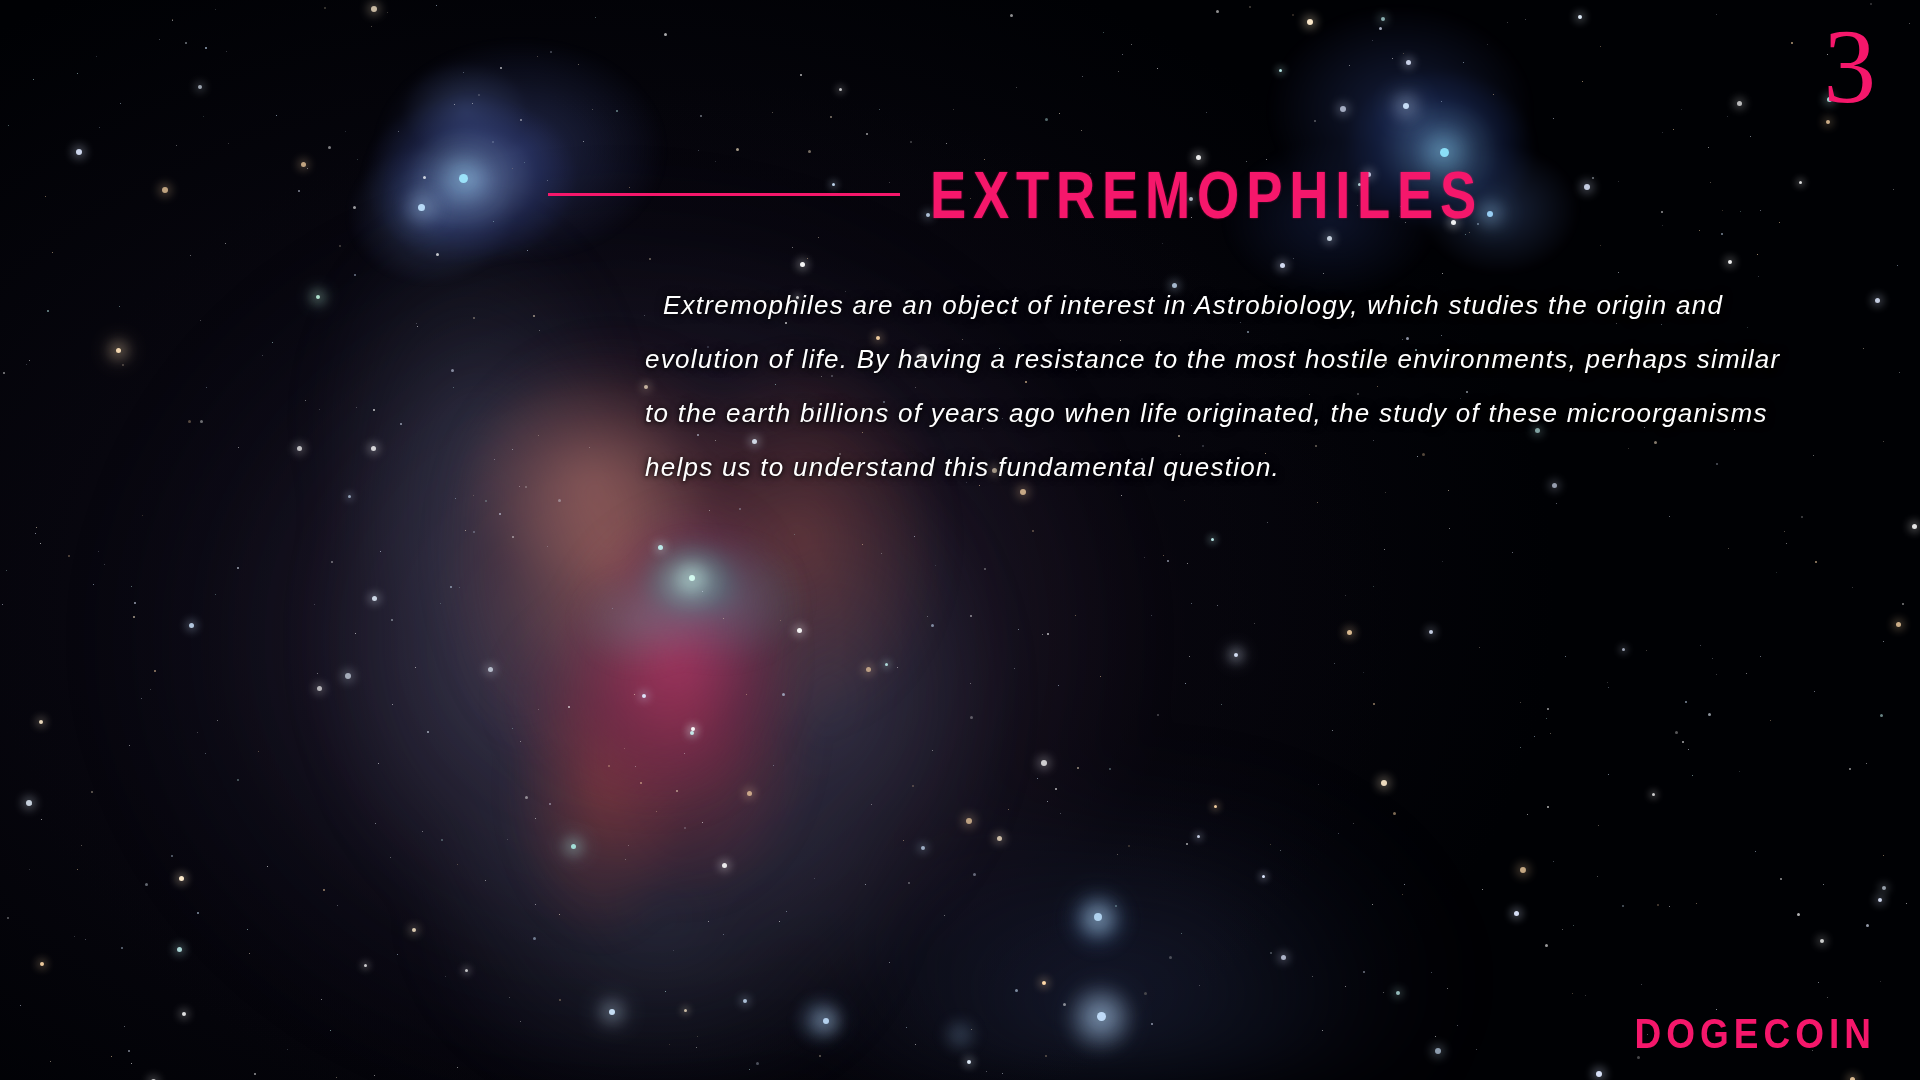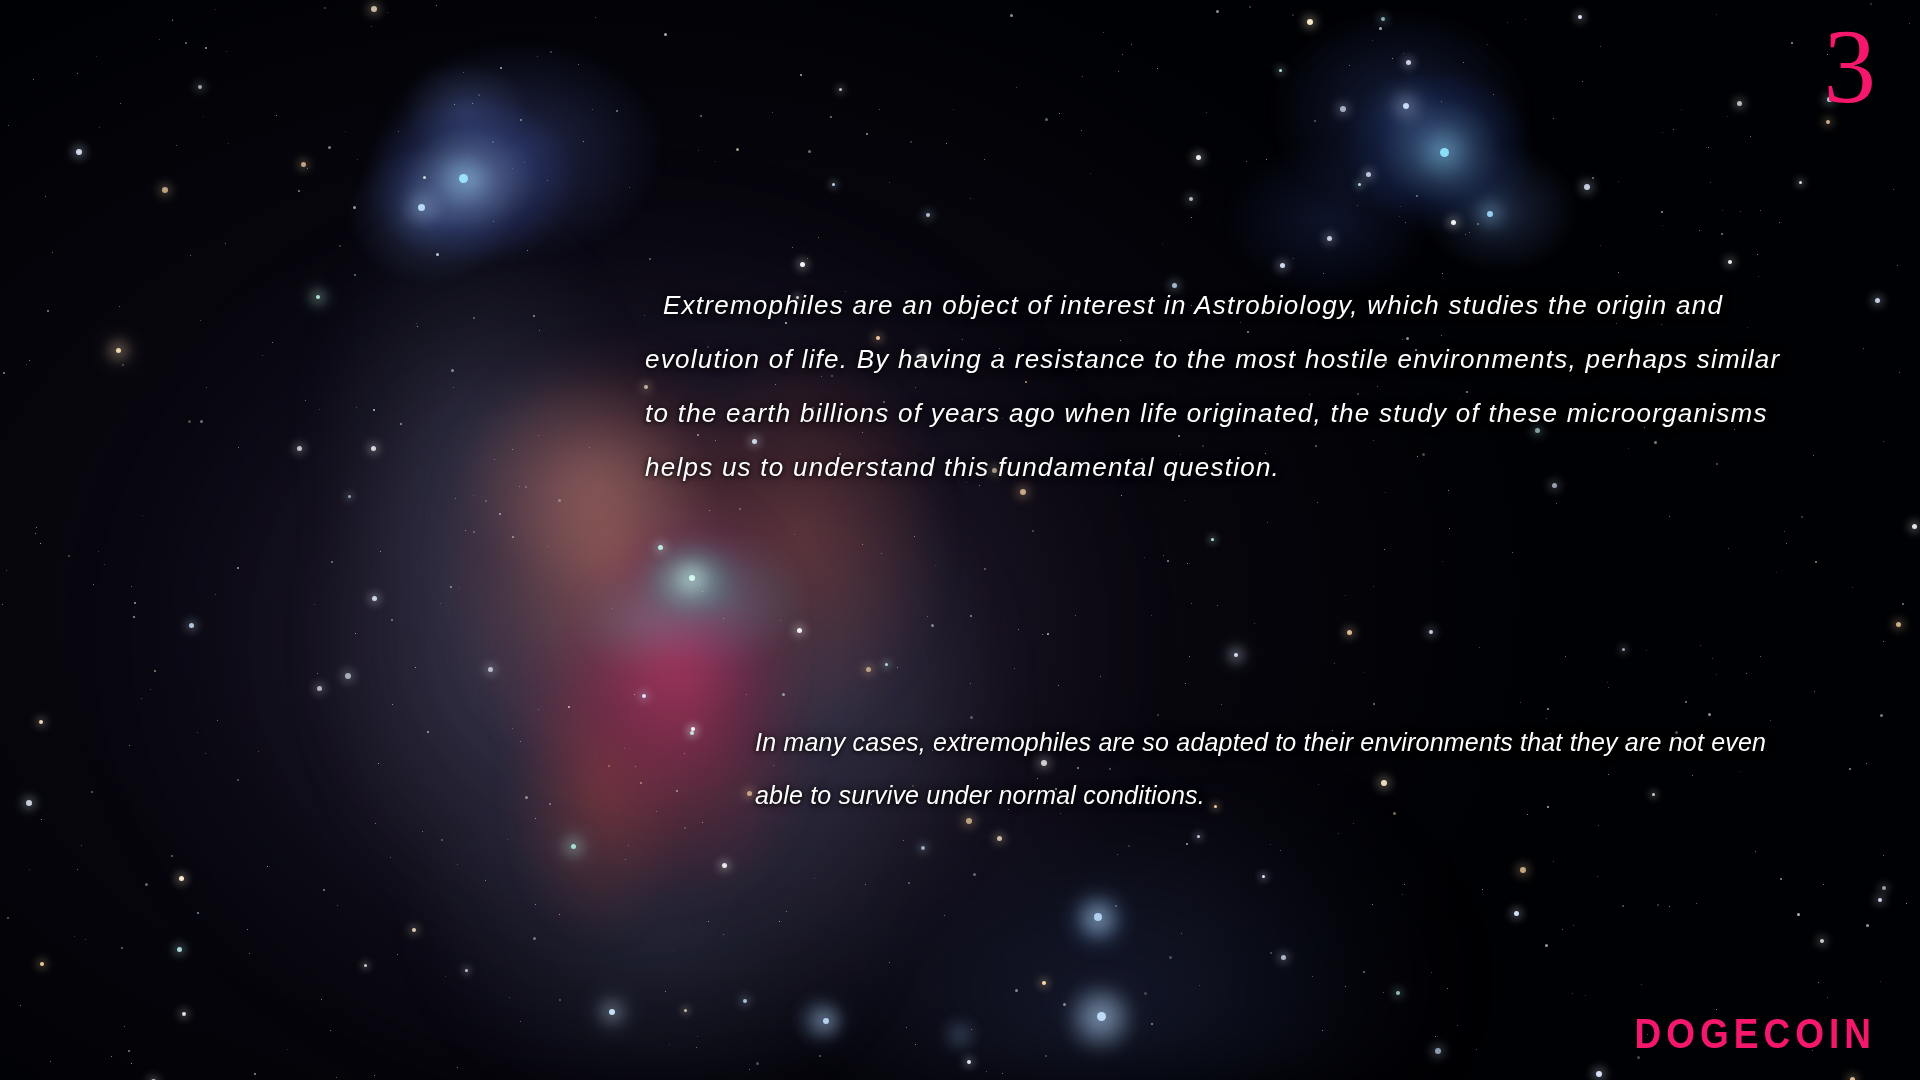--- a/index.html
+++ b/index.html
@@ -879,20 +879,23 @@
       <div class="star" style="left: 570.5px; top: 843.5px; width: 5px; height: 5px; background: rgb(168, 232, 224); opacity: 0.95; box-shadow: rgba(168, 232, 224, 0.4) 0px 0px 13px 5.5px, rgba(168, 232, 224, 0.165) 0px 0px 25px 9px;"></div>
       <div class="star" style="left: 689px; top: 575px; width: 6px; height: 6px; background: rgb(216, 255, 244); opacity: 0.95; box-shadow: rgba(216, 255, 244, 0.4) 0px 0px 15.6px 6.6px, rgba(216, 255, 244, 0.165) 0px 0px 30px 10.8px;"></div>
       <div class="star" style="left: 823px; top: 1018px; width: 6px; height: 6px; background: rgb(188, 217, 247); opacity: 0.95; box-shadow: rgba(188, 217, 247, 0.4) 0px 0px 15.6px 6.6px, rgba(188, 217, 247, 0.165) 0px 0px 30px 10.8px;"></div>
       <div class="star" style="left: 115.5px; top: 347.5px; width: 5px; height: 5px; background: rgb(255, 226, 184); opacity: 0.95; box-shadow: rgba(255, 226, 184, 0.4) 0px 0px 13px 5.5px, rgba(255, 226, 184, 0.165) 0px 0px 25px 9px;"></div>
       <div class="star" style="left: 316px; top: 295px; width: 4px; height: 4px; background: rgb(185, 236, 216); opacity: 0.95; box-shadow: rgba(185, 236, 216, 0.4) 0px 0px 10.4px 4.4px, rgba(185, 236, 216, 0.165) 0px 0px 20px 7.2px;"></div>
       <div class="star" style="left: 1234px; top: 653px; width: 4px; height: 4px; background: rgb(223, 233, 255); opacity: 0.95; box-shadow: rgba(223, 233, 255, 0.4) 0px 0px 10.4px 4.4px, rgba(223, 233, 255, 0.165) 0px 0px 20px 7.2px;"></div>
     </div>
 
   <div id="page-number">3</div>
 
+  <div id="title-row">
+    <div id="title-rule"></div>
+    <div id="slide-title">EXTREMOPHILES</div>
+  </div>
 
   <div class="body-block" id="paragraph-1">Extremophiles are an object of interest in Astrobiology, which studies the origin and evolution of life. By having a resistance to the most hostile environments, perhaps similar to the earth billions of years ago when life originated, the study of these microorganisms helps us to understand this fundamental question.</div>
 
-  <div class="body-block" id="paragraph-2">In many cases, extremophiles are so adapted to their environments that they are not even able to survive under normal conditions.</div>
 
   <div id="brand-logo">DOGECOIN</div>
 
 </div>
 
 </body></html>

